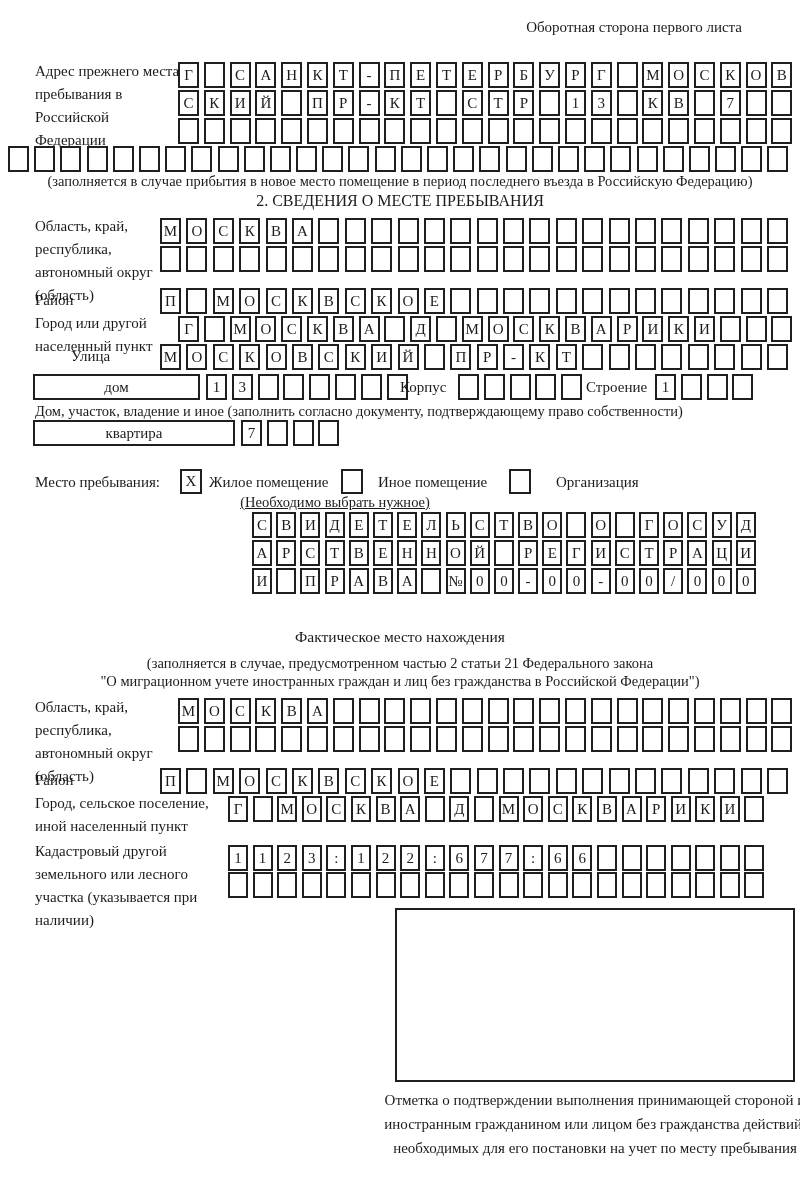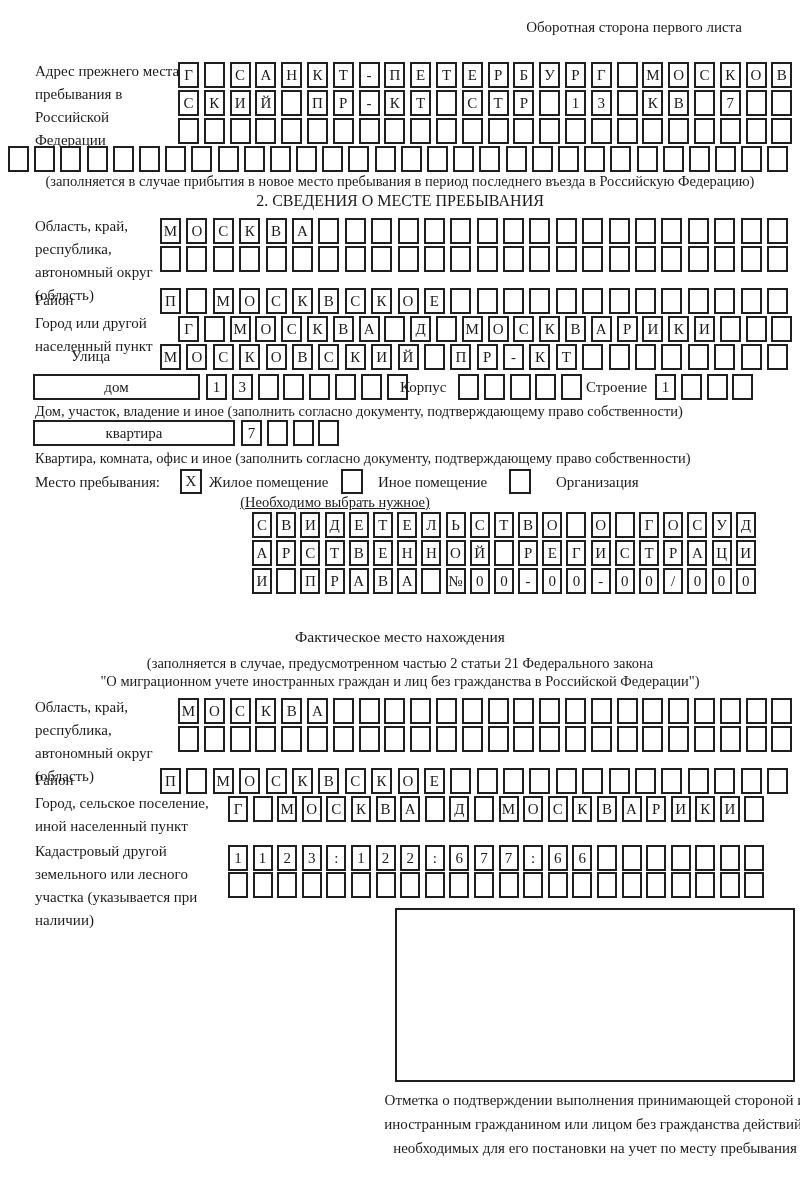--- a/index.html
+++ b/index.html
@@ -144,21 +144,21 @@
       <span class="cell"></span>
       <span class="cell"></span>
       <span class="cell"></span>
       <span class="cell"></span>
       <span class="cell"></span>
       <span class="cell"></span>
       <span class="cell"></span>
       <span class="cell"></span>
       <span class="cell"></span>
     </div>
-  <div class="abs cap center" style="top:173px;">(заполняется в случае прибытия в новое место пребывания в период последнего въезда в Российскую Федерацию)</div>
+  <div class="abs cap center" style="top:173px;">(заполняется в случае прибытия в новое место помещение в период последнего въезда в Российскую Федерацию)</div>
 
   <div class="abs bold center" style="top:192px;font-size:16px;">2. СВЕДЕНИЯ О МЕСТЕ ПРЕБЫВАНИЯ</div>
 
   <div class="abs lbl" style="left:35px;top:215px;width:120px;">Область, край, республика, автономный округ (область)</div>
   <div class="abs cells wide" style="left:160px;top:218px;">
       <span class="cell">М</span>
       <span class="cell">О</span>
       <span class="cell">С</span>
       <span class="cell">К</span>
       <span class="cell">В</span>
@@ -321,21 +321,20 @@
     </div>
   <div class="abs cap" style="left:35px;top:403px;">Дом, участок, владение и иное (заполнить согласно документу, подтверждающему право собственности)</div>
 
   <div class="abs wbox" style="left:33px;top:420px;width:202px;">квартира</div>
   <div class="abs cells" style="left:241px;top:420px;">
       <span class="cell">7</span>
       <span class="cell"></span>
       <span class="cell"></span>
       <span class="cell"></span>
     </div>
-  <div class="abs cap" style="left:35px;top:450px;">Квартира, комната, офис и иное (заполнить согласно документу, подтверждающему право собственности)</div>
 
   <div class="abs lbl" style="left:35px;top:471px;">Место пребывания:</div>
   <div class="abs chk" style="left:180px;top:469px;">X</div>
   <div class="abs lbl" style="left:209px;top:471px;">Жилое помещение</div>
   <div class="abs chk" style="left:341px;top:469px;"></div>
   <div class="abs lbl" style="left:378px;top:471px;">Иное помещение</div>
   <div class="abs chk" style="left:509px;top:469px;"></div>
   <div class="abs lbl" style="left:556px;top:471px;">Организация</div>
   <div class="abs cap" style="left:160px;top:494px;width:350px;text-align:center;text-decoration:underline;">(Необходимо выбрать нужное)</div>
 

